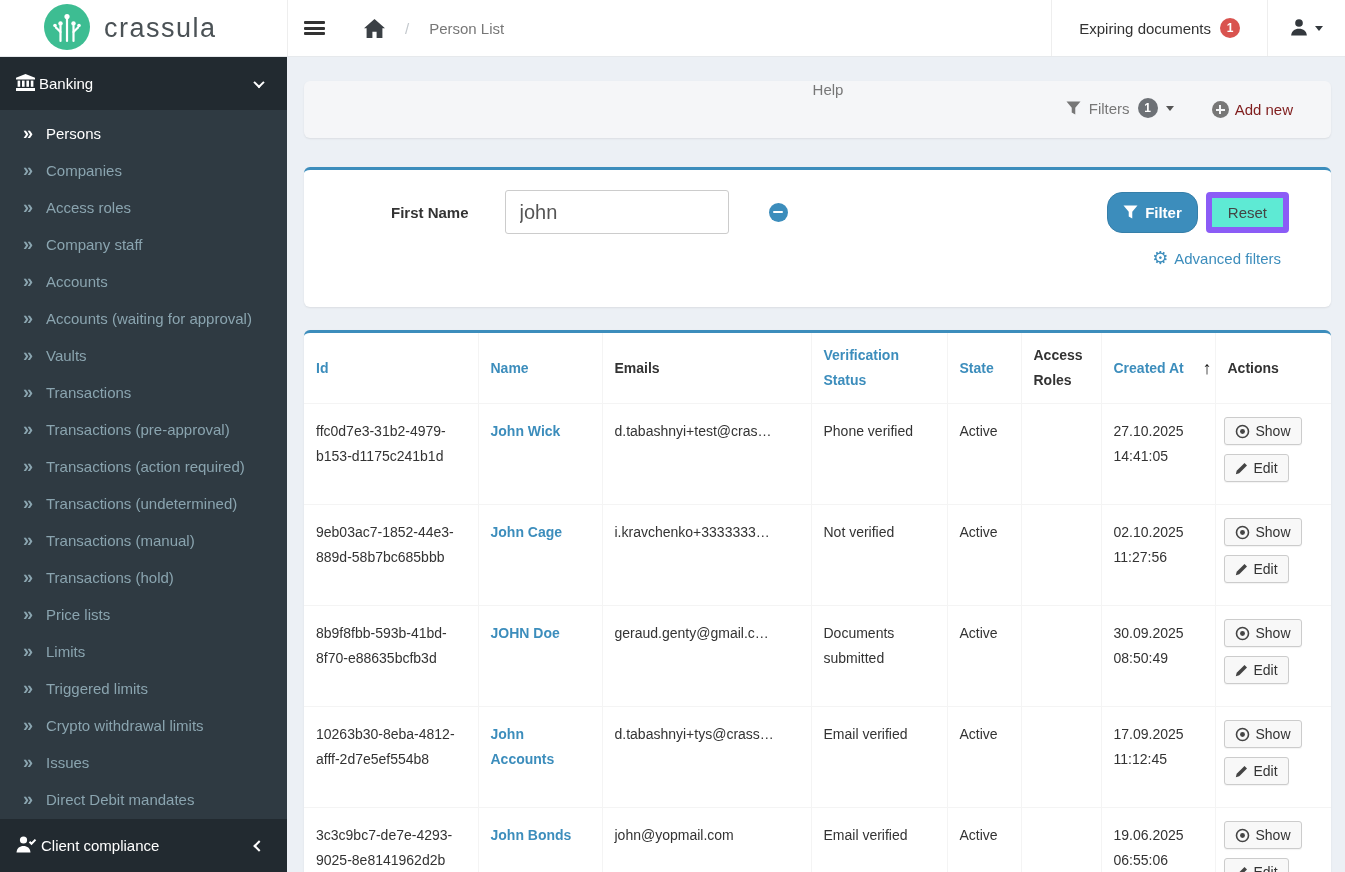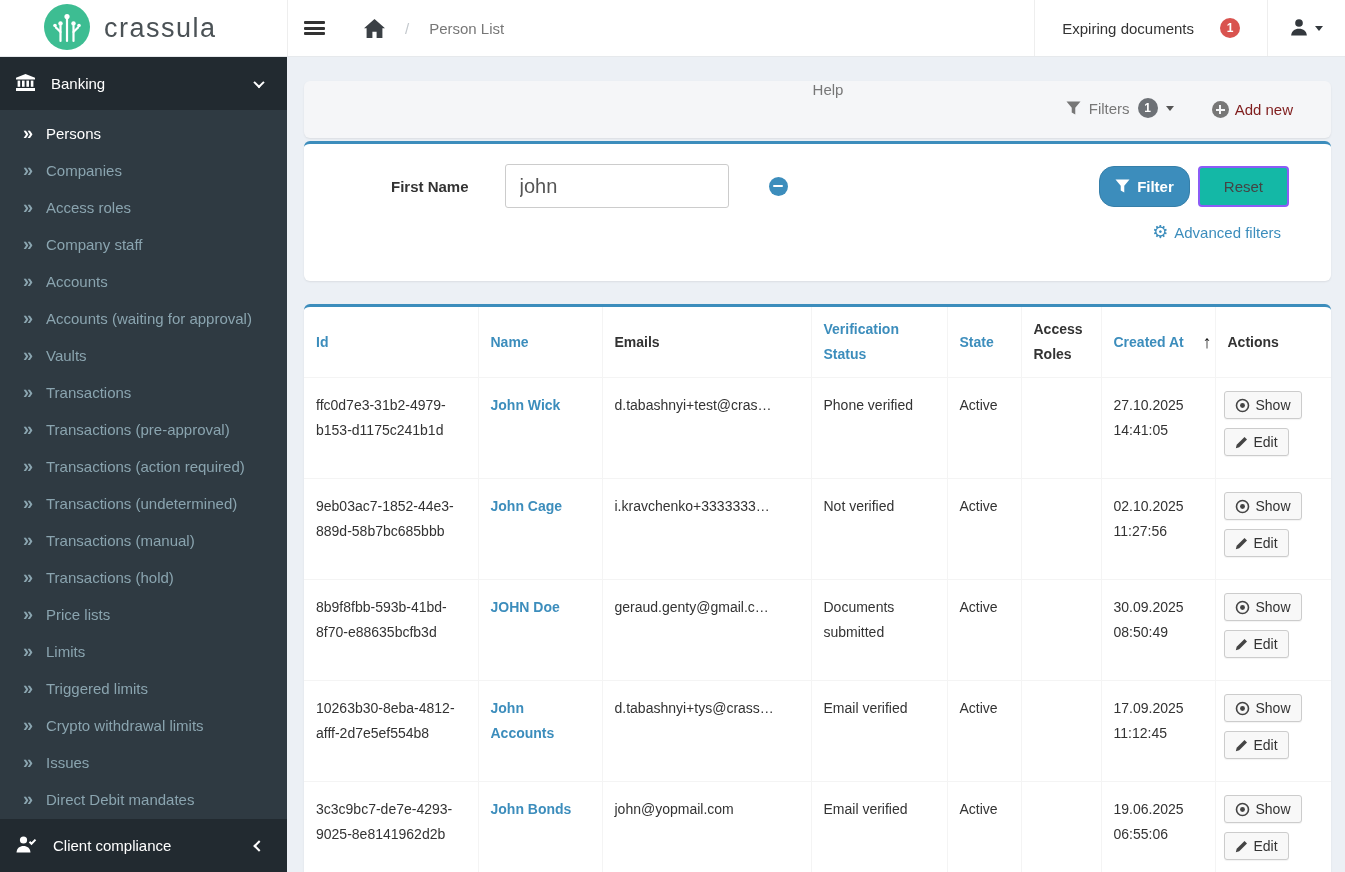--- a/index.html
+++ b/index.html
@@ -15,32 +15,32 @@
   .topbar { grid-column:1/3; background:#fff; display:flex; border-bottom:1px solid #e6e9ec; }
   .logo { flex:0 0 287px; display:flex; align-items:center; gap:14px; padding-left:44px; cursor:pointer; }
   .logo-text { font-size:27px; color:#4b5256; letter-spacing:1.5px; }
   .nav { flex:1; display:flex; align-items:stretch; border-left:1px solid #eee; }
   .hamburger { width:52px; display:flex; align-items:center; justify-content:center; background:none; border:none; cursor:pointer; }
   .bars i { display:block; width:21px; height:3px; background:#333; margin:2.5px 0; border-radius:1px; }
   .crumbs { display:flex; align-items:center; gap:20px; padding-left:24px; color:#777; font-size:15px; }
   .crumbs .home { display:flex; align-items:center; cursor:pointer; }
   .crumbs .sep { color:#c3c8cd; }
   .nav-right { margin-left:auto; display:flex; align-items:stretch; }
-  .expiring { display:flex; align-items:center; gap:26px; padding:0 27px; border-left:1px solid #eee; color:#333; font-size:15px; cursor:pointer; }
+  .expiring { display:flex; align-items:center; gap:9px; padding:0 27px; border-left:1px solid #eee; color:#333; font-size:15px; cursor:pointer; }
   .badge { min-width:20px; height:20px; border-radius:10px; padding:0 6px; color:#fff; font-size:12px; font-weight:700;
            display:inline-flex; align-items:center; justify-content:center; }
   .badge.red { background:var(--badge_red,#d9534f); }
   .badge.gray { background:#6d7176; }
   .user { display:flex; align-items:center; gap:7px; padding:0 22px; border-left:1px solid #eee; cursor:pointer; }
   .caret-tri { width:0; height:0; border-left:4px solid transparent; border-right:4px solid transparent; border-top:5px solid #555; }
   .user .caret-tri { border-top-color:#33383d; }
 
   
   .sidebar { grid-row:2; grid-column:1; background:var(--sidebar_bg,#2f3a42); display:flex; flex-direction:column; overflow:hidden; }
-  .side-header { flex:0 0 53px; display:flex; align-items:center; gap:16px; padding:0 16px;
+  .side-header { flex:0 0 53px; display:flex; align-items:center; gap:4px; padding:0 16px;
                  background:var(--sidebar_dark,#222a30); color:#fff; font-size:15px; cursor:pointer; }
   .side-header .chev { margin-left:auto; margin-right:8px; }
   .chev { display:inline-block; width:8px; height:8px; border:solid #fff; border-width:0 2.4px 2.4px 0; }
   .chev-down { transform:rotate(45deg) translate(-1px,-1px); }
   .chev-left { transform:rotate(135deg); }
   .side-menu { flex:1; display:flex; flex-direction:column; padding-top:5px; overflow:hidden; }
   .side-item { height:37px; flex:0 0 37px; display:flex; align-items:center; gap:13px; padding:0 10px 0 23px;
                color:var(--sidebar_text,#8aa4af); font-size:15px; cursor:pointer; }
   .side-item .dchev { font-size:18px; font-weight:700; line-height:1; margin-top:-2px; }
   .side-item.active { color:#fff; }
@@ -52,37 +52,37 @@
   .toolbar { flex:0 0 57px; background:#f5f6f8; display:flex; align-items:center; padding:0 38px 0 59px; }
   .help { color:#777; font-size:15px; cursor:pointer; }
   .toolbar-right { margin-left:auto; display:flex; align-items:flex-end; gap:38px; }
   .filters-dd { display:flex; align-items:center; gap:8px; color:#777; font-size:15px; cursor:pointer; }
   .addnew { display:flex; align-items:center; gap:6px; color:#7f1d1d; font-size:15px; cursor:pointer; }
   .plus-circle { width:17px; height:17px; border-radius:50%; background:#777; position:relative; display:inline-block; }
   .plus-circle::before, .plus-circle::after { content:""; position:absolute; background:#f5f6f8; }
   .plus-circle::before { left:4px; top:7.5px; width:9px; height:2px; }
   .plus-circle::after { left:7.5px; top:4px; width:2px; height:9px; }
 
-  .filter-card { margin-top:3px; flex:0 0 140px; background:#fff; border-top:3px solid var(--accent,#3c8dbc); }
+  .filter-card { margin-top:29px; flex:0 0 140px; background:#fff; border-top:3px solid var(--accent,#3c8dbc); }
   .filter-row { display:flex; align-items:center; padding:20px 42px 0 87px; }
   .f-label { font-weight:700; font-size:15px; margin-right:36px; }
   .select { width:226px; height:44px; border:1px solid var(--accent,#3c8dbc); border-radius:3px; background:#fff;
             display:flex; align-items:center; gap:10px; padding:0 13px; font-size:15px; color:#555; margin-right:34px; cursor:pointer; }
   .sel-value { flex:1; }
   .sel-clear { color:#999; font-size:16px; cursor:pointer; }
   .f-input { width:224px; height:44px; border:1px solid #ccc; border-radius:3px; padding:0 14px; font-size:20px;
              color:#555; margin-right:40px; font-family:inherit; }
   .minus-btn { background:none; border:none; cursor:pointer; display:flex; }
   .minus-circle { width:19px; height:19px; border-radius:50%; background:var(--accent,#3c8dbc); position:relative; display:inline-block; }
   .minus-circle::after { content:""; position:absolute; left:4.5px; top:8.25px; width:10px; height:2.5px; background:#fff; border-radius:1px; }
   .f-actions { margin-left:auto; display:flex; gap:8px; }
   .btn-primary { display:flex; align-items:center; gap:7px; background:var(--accent,#3c8dbc); border:1px solid var(--accent_dark,#367fa9);
                  color:#fff; font-size:15px; font-weight:700; border-radius:15px; padding:0 15px; height:41px; cursor:pointer; font-family:inherit; }
-  .btn-default { background:#14b8a6; border:2px solid #8b5cf6; color:#444; font-size:15px; border-radius:4px;
-                 padding:0 24px; height:41px; cursor:pointer; font-family:inherit; }
+  .btn-default { background:#5eead4; border:6px solid #8b5cf6; color:#444; font-size:15px; border-radius:4px;
+                 padding:0 16px; height:41px; cursor:pointer; font-family:inherit; }
   .adv-row { text-align:right; padding:15px 50px 0 0; }
   .adv-link { color:var(--accent,#3c8dbc); font-size:15px; display:inline-flex; align-items:center; gap:6px; cursor:pointer; }
   .gears { font-size:18px; line-height:1; }
 
   .table-card { margin-top:23px; background:#fff; border-top:3px solid var(--accent,#3c8dbc);
                 border-radius:6px 6px 0 0; flex:1; overflow:hidden; }
   table { width:100%; border-collapse:collapse; table-layout:fixed; border-style:hidden; }
   th, td { border:1px solid #f4f4f4; padding:10px 12px; text-align:left; }
   thead th { font-weight:700; font-size:14px; height:70px; vertical-align:middle; line-height:25px; position:relative; color:#333; }
   th.sortable { color:var(--accent,#3c8dbc); cursor:pointer; }

